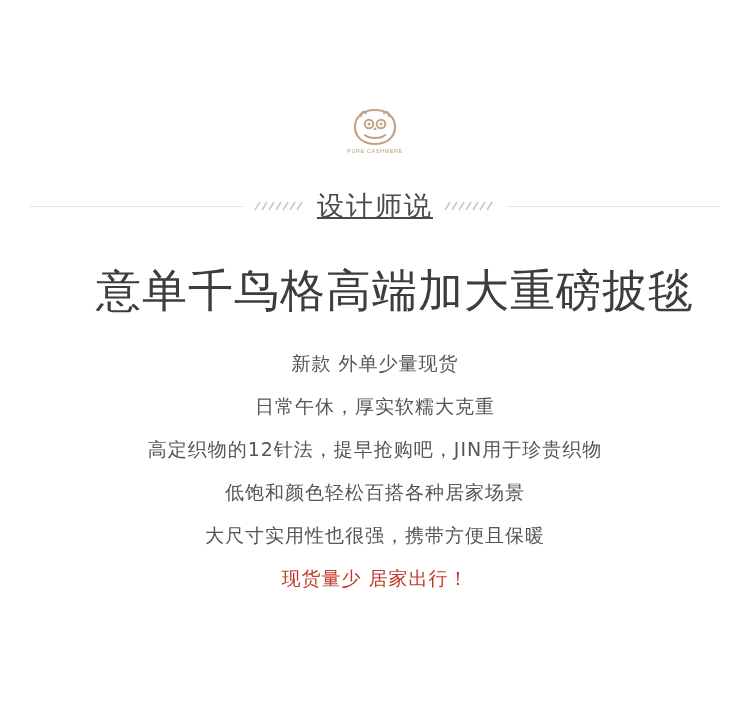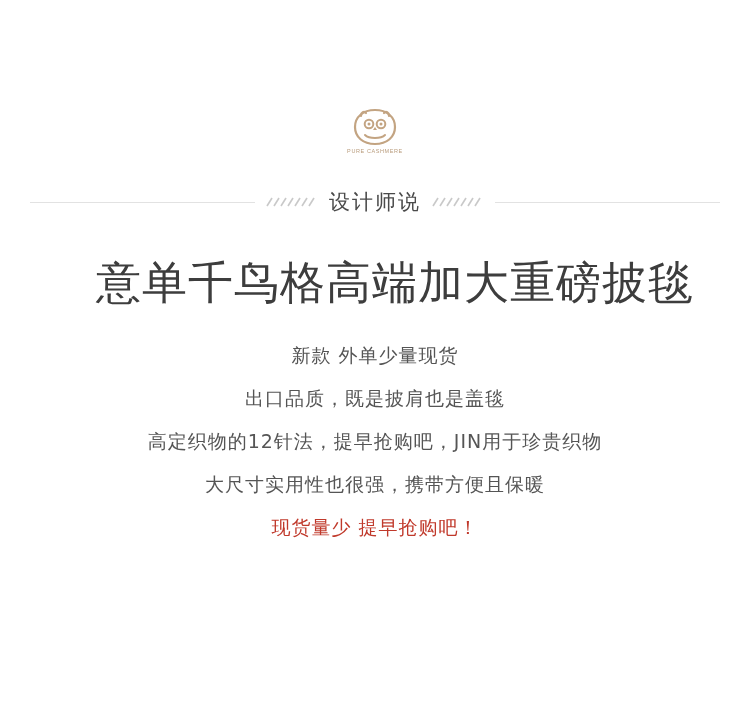--- a/index.html
+++ b/index.html
@@ -65,26 +65,27 @@
   }
   .hatch {
     width: 54px;
     height: 12px;
     margin: 0 10px;
     overflow: hidden;
     position: relative;
   }
   .hatch svg { display: block; }
   .section-title {
-    font-size: 21px;
+    font-size: 27px;
     color: #4a4a4a;
     letter-spacing: 2px;
     white-space: nowrap;
     font-family: "DejaVu Sans", "Liberation Sans", sans-serif;
     font-weight: 400;
+    text-decoration: underline;
   }
 
   
   .headline {
     margin-top: 42px;
     font-size: 45px;
     line-height: 1.12;
     letter-spacing: 1px;
     color: #3d3d3d;
     text-align: center;
@@ -171,19 +172,20 @@
         </g>
       </svg>
     </div>
     <div class="rule"></div>
   </div>
 
   <div class="headline">意单千鸟格高端加大重磅披毯</div>
 
   <div class="lines">
     <div class="line">新款 外单少量现货</div>
-    <div class="line">出口品质，既是披肩也是盖毯</div>
+    <div class="line">日常午休，厚实软糯大克重</div>
     <div class="line">高定织物的12针法，提早抢购吧，JIN用于珍贵织物</div>
+    <div class="line">低饱和颜色轻松百搭各种居家场景</div>
     <div class="line">大尺寸实用性也很强，携带方便且保暖</div>
-    <div class="line highlight last">现货量少 提早抢购吧！</div>
+    <div class="line highlight last">现货量少 居家出行！</div>
   </div>
 
 </div>
 
 </body></html>

